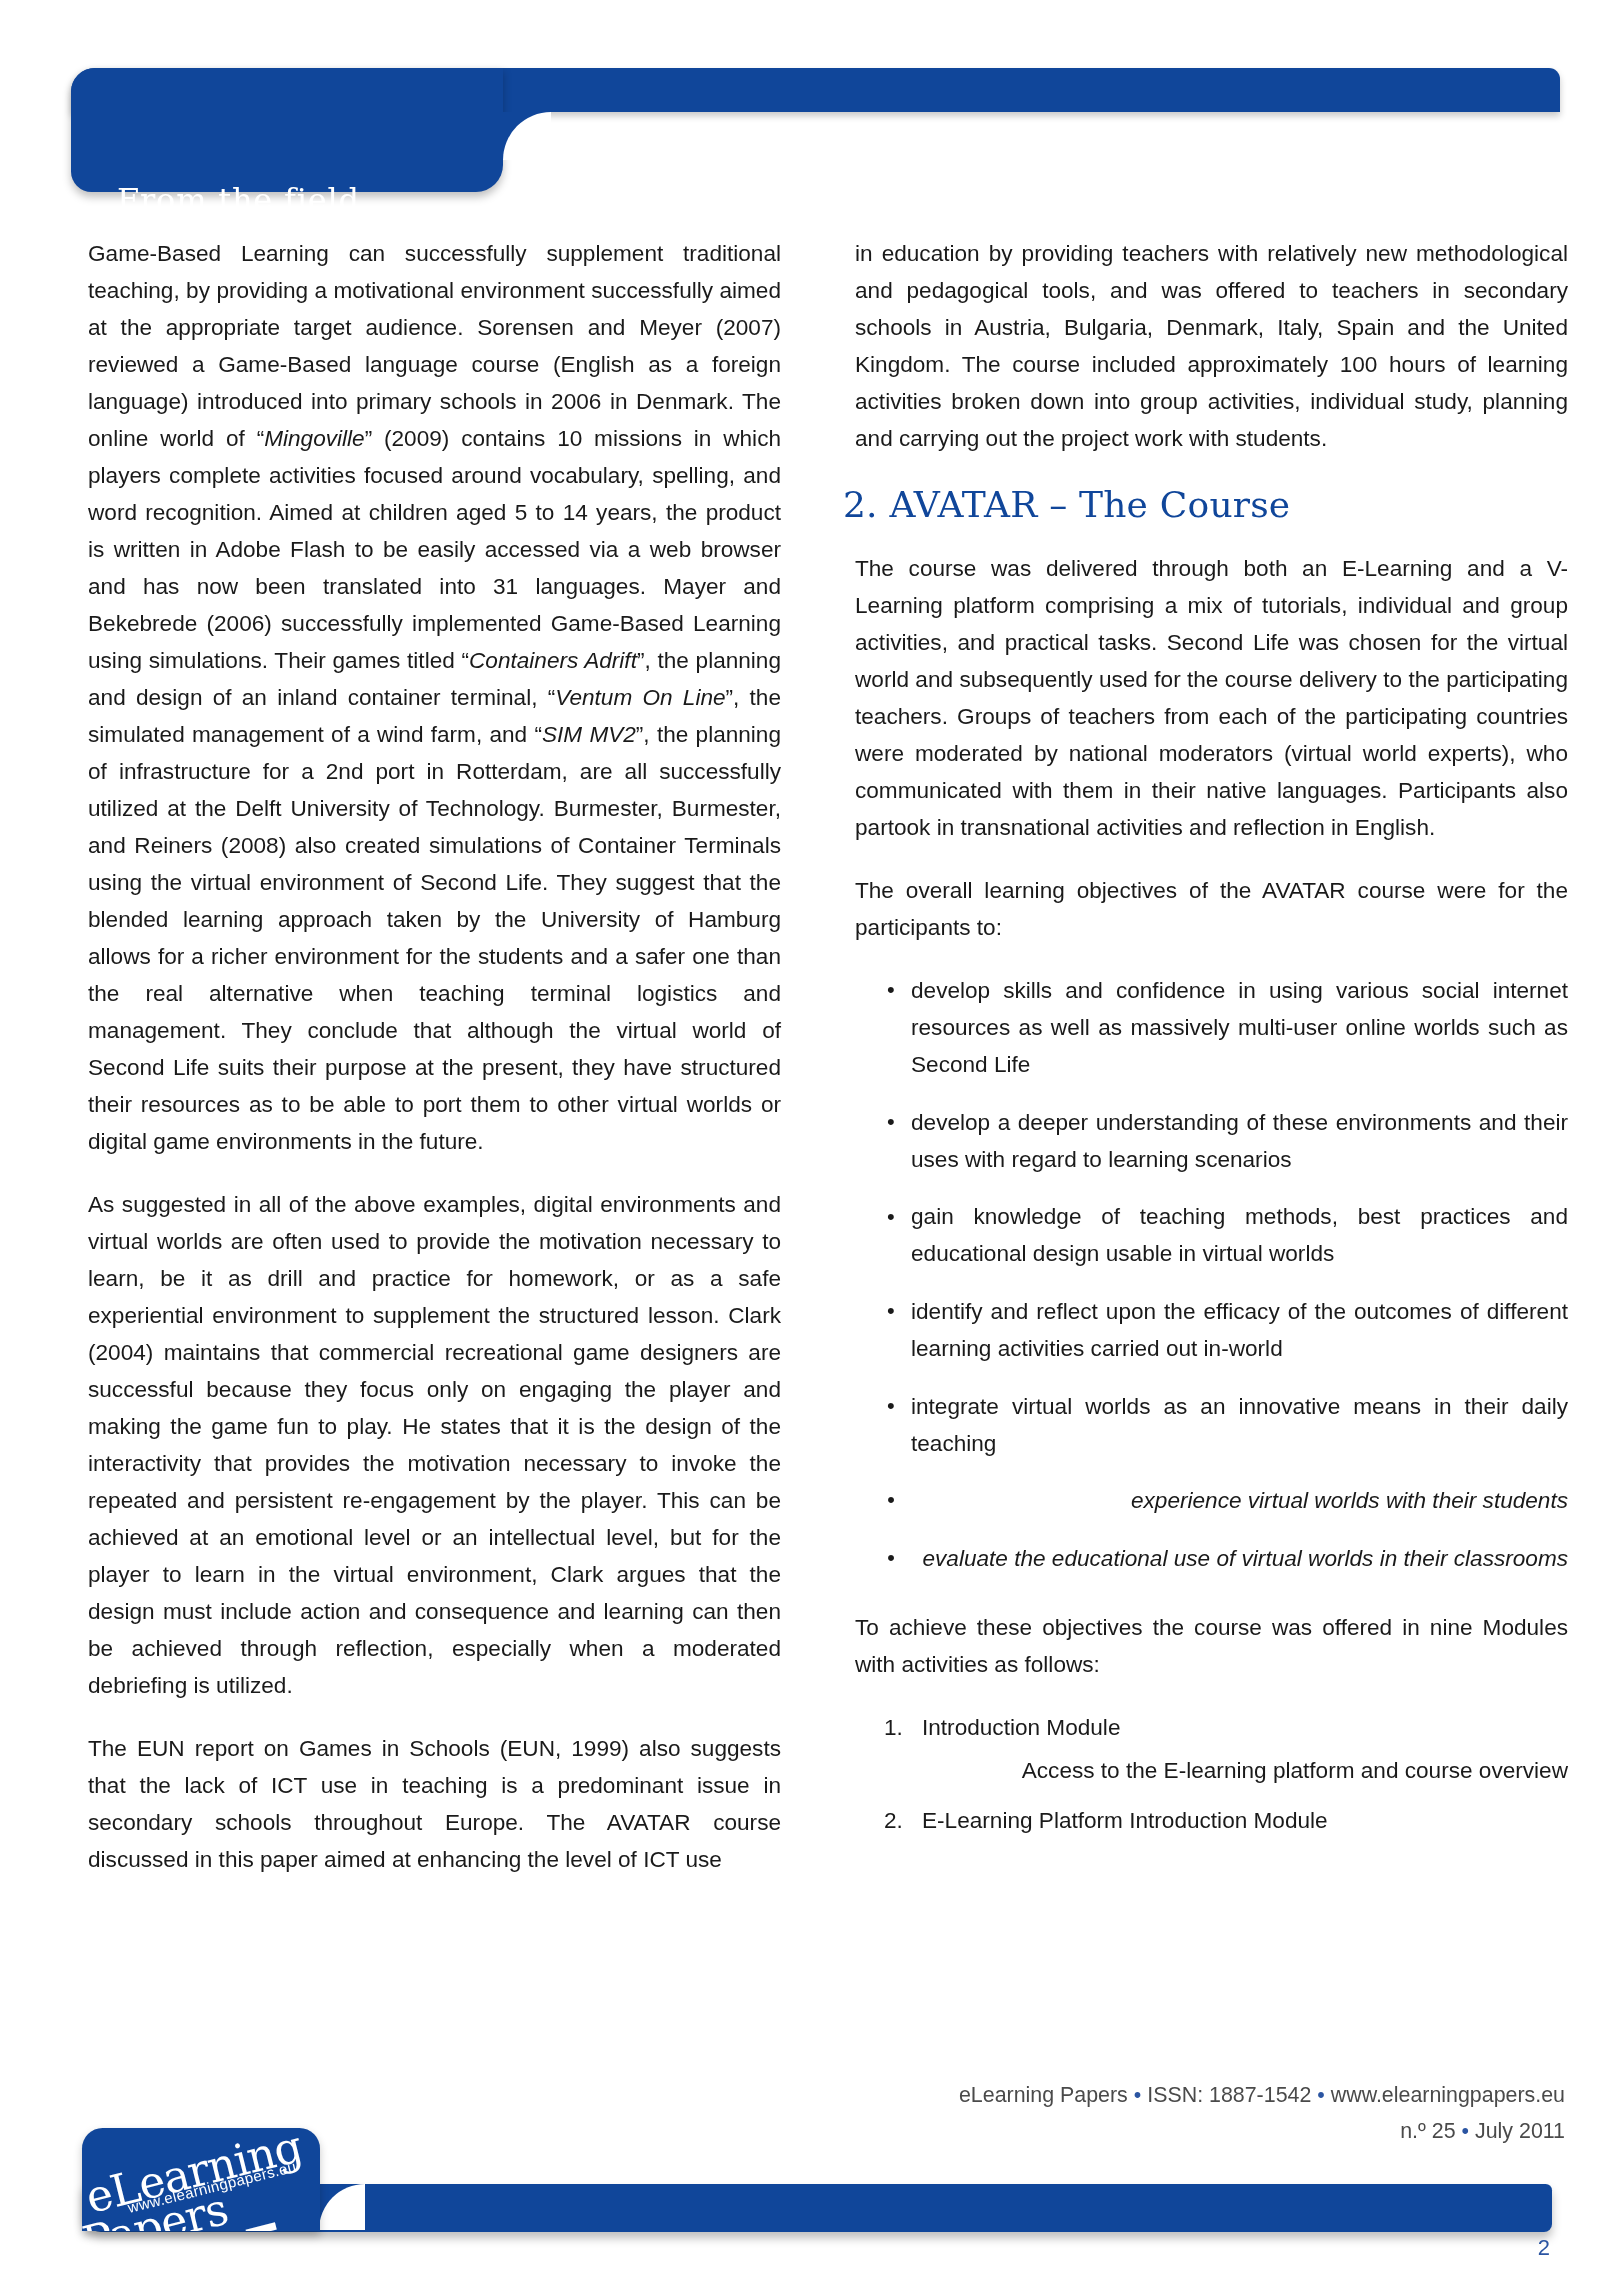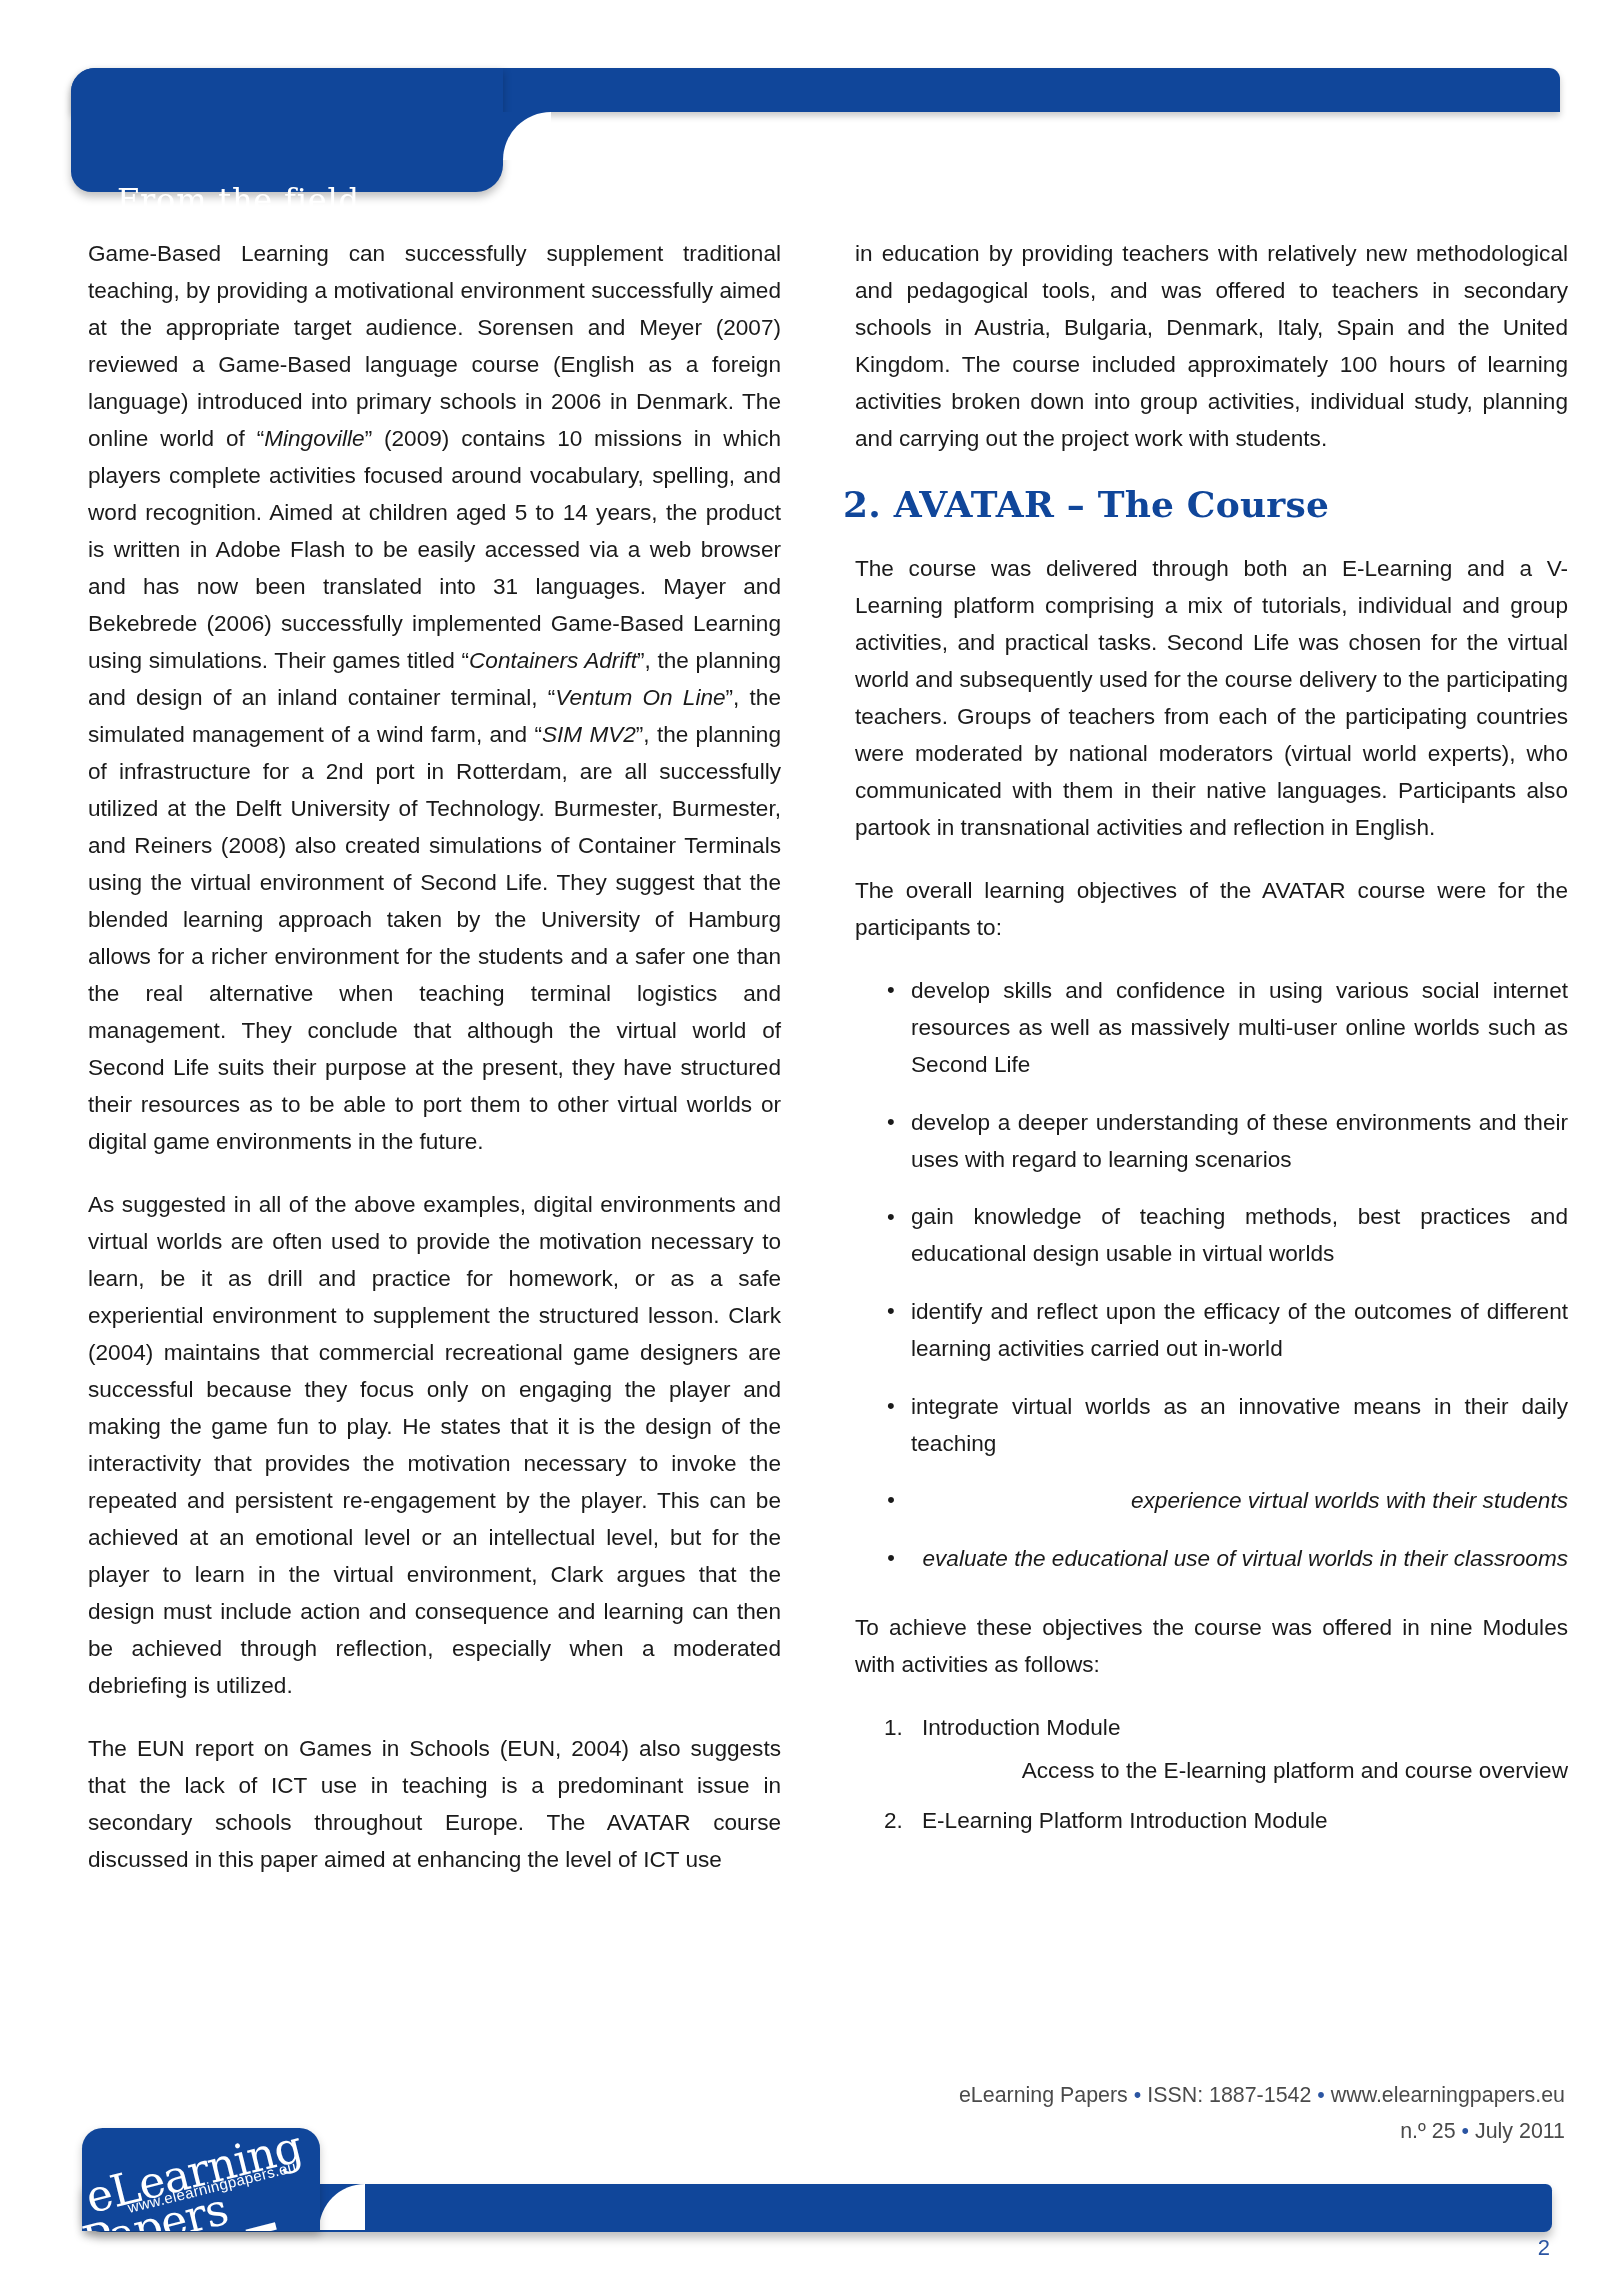--- a/index.html
+++ b/index.html
@@ -104,21 +104,21 @@
 
   .col p {
     margin: 0 0 26px 12px;
     text-align: justify;
   }
   .col p.last { margin-bottom: 0; }
   em { font-style: italic; }
 
   h2.section-title {
     font-family: "DejaVu Serif", "Liberation Serif", serif;
-    font-weight: bold;
+    font-weight: normal;
     color: #10469a;
     font-size: 36px;
     line-height: 1.2;
     margin: 24px 0 24px 0;
     letter-spacing: 0.2px;
   }
 
   ul.objectives {
     list-style: none;
     margin: 0 0 32px 0;
@@ -277,21 +277,21 @@
     <div class="header-tab"></div>
     <div class="header-notch"></div>
     <div class="header-title">From the field</div>
   </div>
 
   <div class="content">
 
     <div class="col col-left">
       <p id="lp0"><span>Game-Based Learning can successfully supplement traditional teaching, by providing a motivational environment successfully aimed at the appropriate target audience. Sorensen and Meyer (2007) reviewed a Game-Based language course (English as a foreign language) introduced into primary schools in 2006 in Denmark. The online world of “</span><em>Mingoville</em><span>” (2009) contains 10 missions in which players complete activities focused around vocabulary, spelling, and word recognition.  Aimed at children aged 5 to 14 years, the product is written in Adobe Flash to be easily accessed via a web browser and has now been translated into 31 languages. Mayer and Bekebrede (2006) successfully implemented Game-Based Learning using simulations. Their games titled “</span><em>Containers Adrift</em><span>”, the planning and design of an inland container terminal, “</span><em>Ventum On Line</em><span>”, the simulated management of a wind farm, and “</span><em>SIM MV2</em><span>”, the planning of infrastructure for a 2nd port in Rotterdam, are all successfully utilized at the Delft University of Technology. Burmester, Burmester, and Reiners (2008) also created simulations of Container Terminals using the virtual environment of Second Life. They suggest that the blended learning approach taken by the University of Hamburg allows for a richer environment for the students and a safer one than the real alternative when teaching terminal logistics and management. They conclude that although the virtual world of Second Life suits their purpose at the present, they have structured their resources as to be able to port them to other virtual worlds or digital game environments in the future.</span></p>
       <p id="lp1"><span>As suggested in all of the above examples, digital environments and virtual worlds are often used to provide the motivation necessary to learn, be it as drill and practice for homework, or as a safe experiential environment to supplement the structured lesson. Clark (2004) maintains that commercial recreational game designers are successful because they focus only on engaging the player and making the game fun to play. He states that it is the design of the interactivity that provides the motivation necessary to invoke the repeated and persistent re-engagement by the player. This can be achieved at an emotional level or an intellectual level, but for the player to learn in the virtual environment, Clark argues that the design must include action and consequence and learning can then be achieved through reflection, especially when a moderated debriefing is utilized.</span></p>
-      <p class="last" id="lp2"><span>The EUN report on Games in Schools (EUN, 2004) also suggests that the lack of ICT use in teaching is a predominant issue in secondary schools throughout Europe. The AVATAR course discussed in this paper aimed at enhancing the level of ICT use</span></p>
+      <p class="last" id="lp2"><span>The EUN report on Games in Schools (EUN, 1999) also suggests that the lack of ICT use in teaching is a predominant issue in secondary schools throughout Europe. The AVATAR course discussed in this paper aimed at enhancing the level of ICT use</span></p>
     </div>
 
     <div class="col col-right">
       <p>in education by providing teachers with relatively new methodological and pedagogical tools, and was offered to teachers in secondary schools in Austria, Bulgaria, Denmark, Italy, Spain and the United Kingdom. The course included approximately 100 hours of learning activities broken down into group activities, individual study, planning and carrying out the project work with students.</p>
 
       <h2 class="section-title">2.  AVATAR – The Course</h2>
 
       <p>The course was delivered through both an E-Learning and a V-Learning platform comprising a mix of tutorials, individual and group activities, and practical tasks. Second Life was chosen for the virtual world and subsequently used for the course delivery to the participating teachers. Groups of teachers from each of the participating countries were moderated by national moderators (virtual world experts), who communicated with them in their native languages. Participants also partook in transnational activities and reflection in English.</p>
 
       <p>The overall learning objectives of the AVATAR course were for the participants to:</p>

